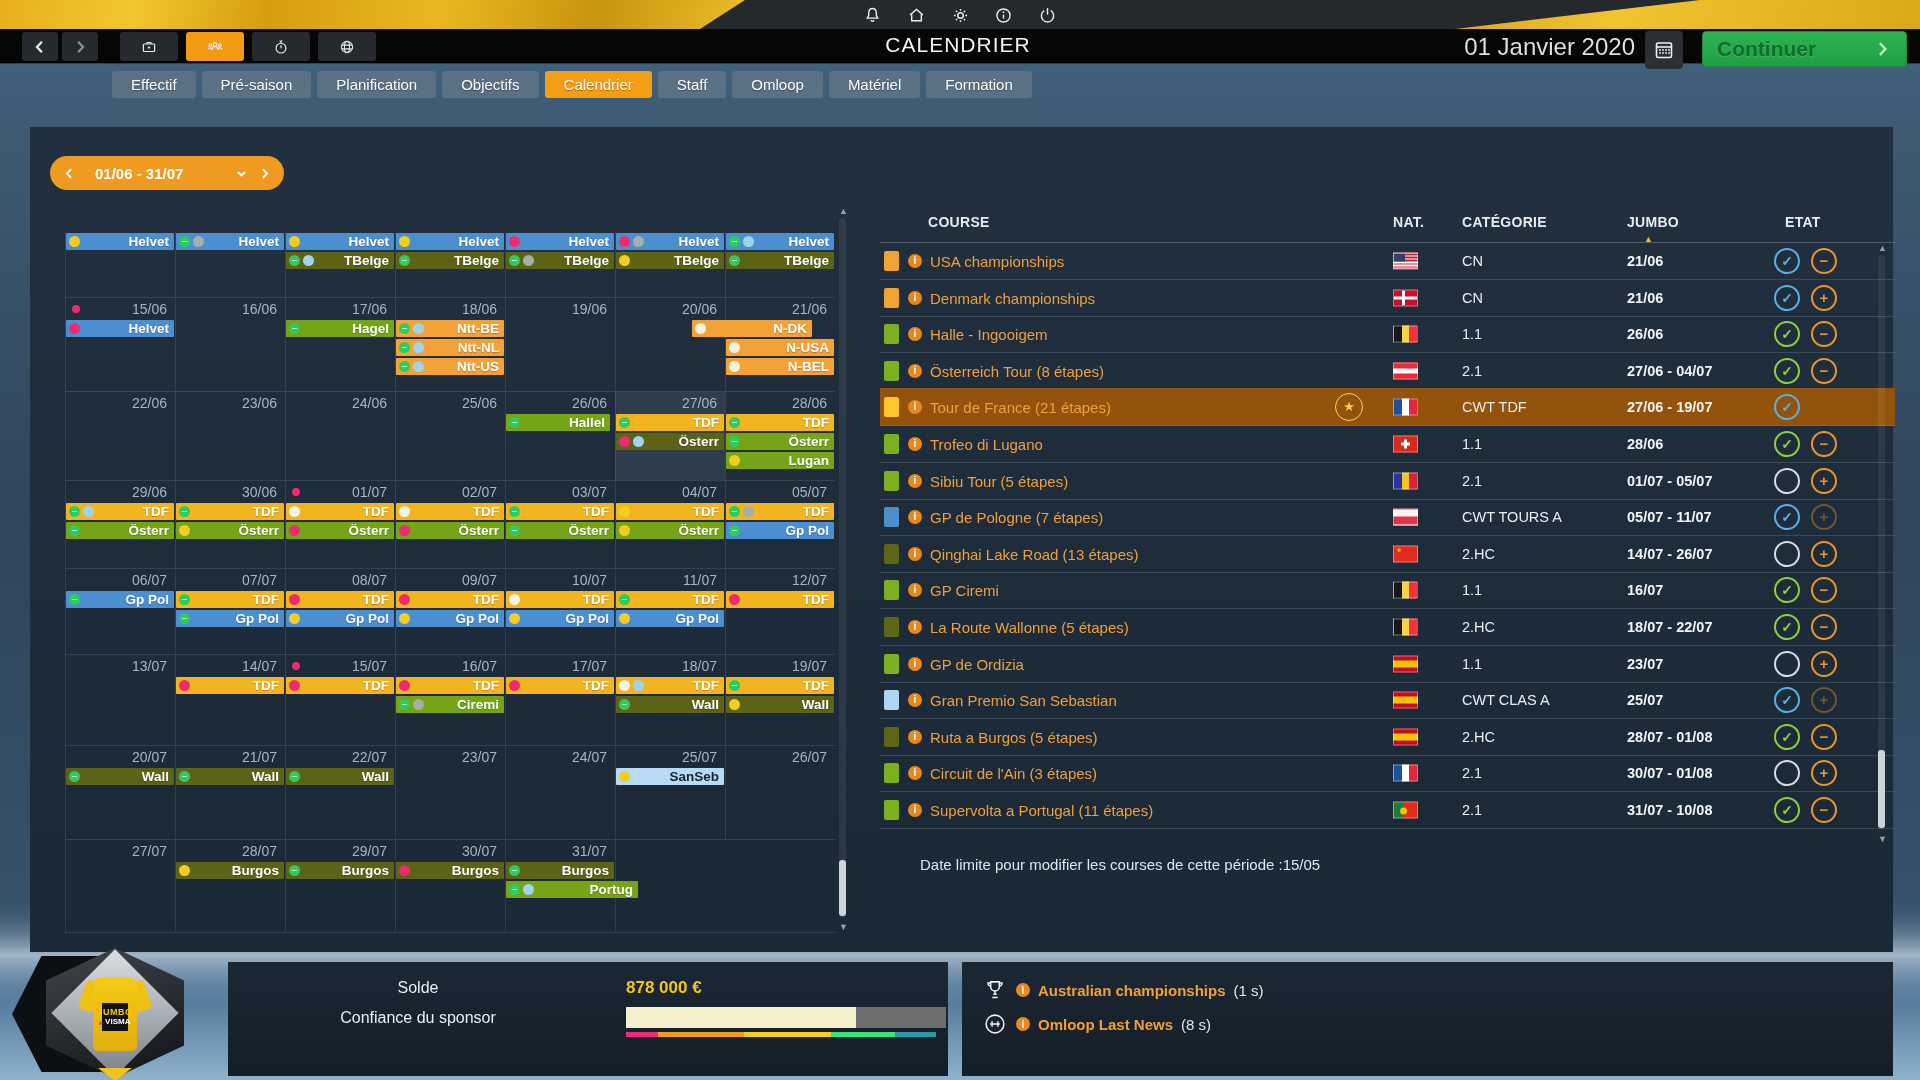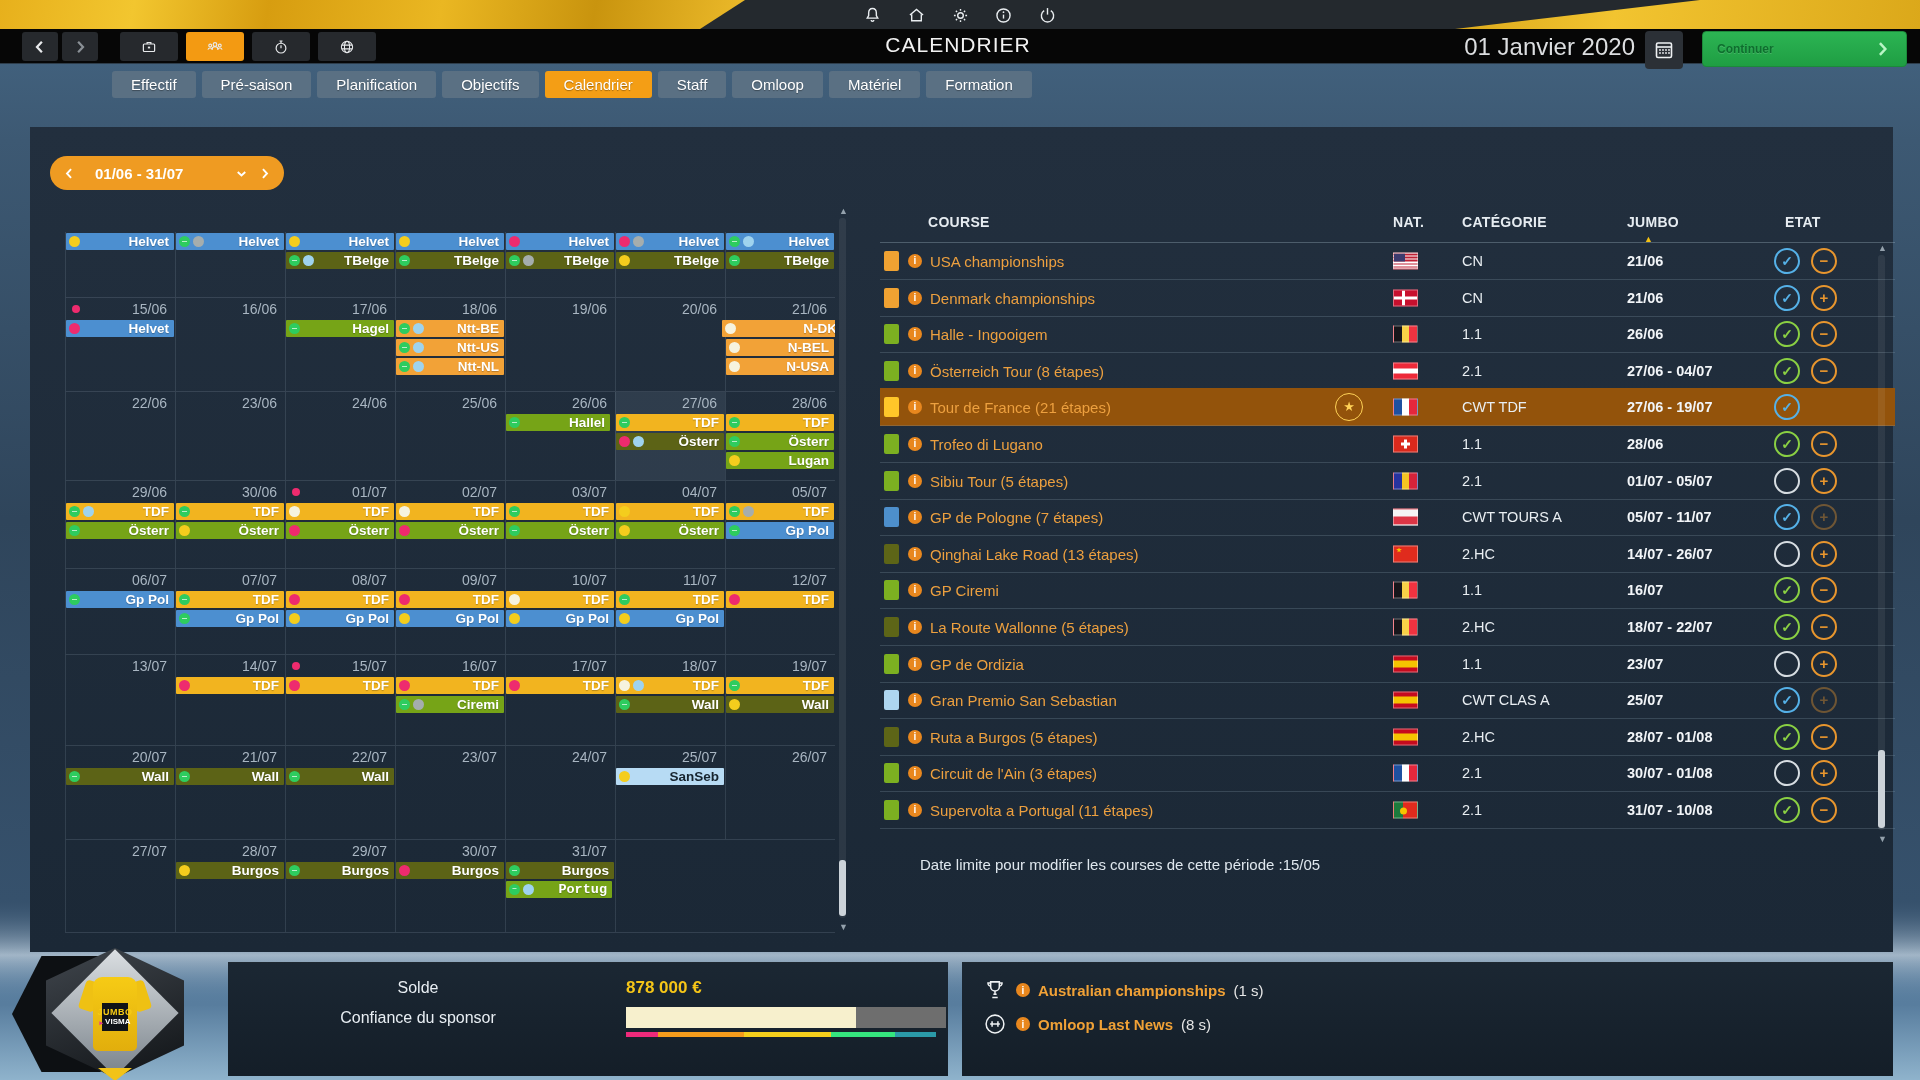--- a/index.html
+++ b/index.html
@@ -21,21 +21,21 @@
   .nav-bar{position:absolute;left:0;top:29px;width:1920px;height:34px;background:#060606;}
   .nav-btn{position:absolute;top:3px;height:29px;border:none;border-radius:3px;background:#26292d;color:#e8eaec;cursor:pointer;display:flex;align-items:center;justify-content:center;padding:0}
   .nav-btn svg{width:18px;height:18px}
   .nav-btn.active{background:#f39a12}
   .nav-btn.dim{color:#8a9096}
   .page-title{position:absolute;left:808px;top:4px;width:300px;text-align:center;font-size:21px;letter-spacing:1px;color:#f2f2f2}
   .date-label{position:absolute;left:1400px;top:4px;width:235px;text-align:right;font-size:24px;color:#dcdee0;font-weight:300}
   .cal-btn{position:absolute;left:1645px;top:2px;width:38px;height:38px;background:#2b3036;border:none;border-radius:4px;color:#eef1f3;cursor:pointer;display:flex;align-items:center;justify-content:center}
   .cal-btn svg{width:24px;height:24px}
   .continue-btn{position:absolute;left:1702px;top:2px;width:205px;height:36px;background:linear-gradient(180deg,#2cb453,#1f9e43);border:1px solid #1c8a3a;border-radius:4px;cursor:pointer;display:flex;align-items:center;padding:0 14px;box-sizing:border-box}
-  .continue-btn .lbl{color:#0e6e2e;font-size:12px;font-weight:bold;text-shadow:0 1px 0 rgba(255,255,255,.15)}
+  .continue-btn .lbl{color:#0e6e2e;font-size:21px;font-weight:bold;text-shadow:0 1px 0 rgba(255,255,255,.15)}
   .continue-btn .chev{margin-left:auto;color:#b9f5c6;width:20px;height:20px}
   .continue-btn .chev svg{width:20px;height:20px}
 
   
   .tabs{position:absolute;left:112px;top:71px;height:28px;display:flex;gap:6px}
   .tab{height:27px;line-height:27px;padding:0 19px;border-radius:3px;background:#5a7083;color:#fff;font-size:15px;cursor:pointer;text-shadow:0 1px 1px rgba(0,0,0,.35)}
   .tab.active{background:#f49e15}
 
   
   .main-panel{position:absolute;left:30px;top:127px;width:1863px;height:825px;background:linear-gradient(180deg,#222f3e,#1b2836);}
@@ -356,45 +356,45 @@
           </div>
           <div class="ev ev-green" style="left: 221px; width: 108px;">
             <span class="dot dot-green"></span>
             <span class="lbl">Hagel</span>
           </div>
           <div class="ev ev-orange" style="left: 331px; width: 108px;">
             <span class="dot dot-green"></span>
             <span class="dot dot-lightblue"></span>
             <span class="lbl">Ntt-BE</span>
           </div>
-          <div class="ev ev-orange" style="left: 657px; width: 120px;">
+          <div class="ev ev-orange" style="left: 627px; width: 120px;">
             <span class="dot dot-white"></span>
             <span class="lbl">N-DK</span>
+          </div>
+        </div>
+        <div class="lane">
+          <div class="ev ev-orange" style="left: 331px; width: 108px;">
+            <span class="dot dot-green"></span>
+            <span class="dot dot-lightblue"></span>
+            <span class="lbl">Ntt-NL</span>
+          </div>
+          <div class="ev ev-orange" style="left: 661px; width: 108px;">
+            <span class="dot dot-white"></span>
+            <span class="lbl">N-USA</span>
           </div>
         </div>
         <div class="lane">
           <div class="ev ev-orange" style="left: 331px; width: 108px;">
             <span class="dot dot-green"></span>
             <span class="dot dot-lightblue"></span>
             <span class="lbl">Ntt-US</span>
           </div>
           <div class="ev ev-orange" style="left: 661px; width: 108px;">
             <span class="dot dot-white"></span>
             <span class="lbl">N-BEL</span>
-          </div>
-        </div>
-        <div class="lane">
-          <div class="ev ev-orange" style="left: 331px; width: 108px;">
-            <span class="dot dot-green"></span>
-            <span class="dot dot-lightblue"></span>
-            <span class="lbl">Ntt-NL</span>
-          </div>
-          <div class="ev ev-orange" style="left: 661px; width: 108px;">
-            <span class="dot dot-white"></span>
-            <span class="lbl">N-USA</span>
           </div>
         </div>
       </div>
       <div class="week" style="height: 88px;">
         <div class="colgrid" style="width: 771px;"></div>
         <div class="dayhl" style="left: 550px;"></div>
         <div class="dates">
           <div class="dcell"><span>22/06</span></div>
           <div class="dcell"><span>23/06</span></div>
           <div class="dcell"><span>24/06</span></div>
@@ -678,21 +678,21 @@
           <div class="ev ev-olive" style="left: 331px; width: 108px;">
             <span class="dot dot-pink"></span>
             <span class="lbl">Burgos</span>
           </div>
           <div class="ev ev-olive" style="left: 441px; width: 108px;">
             <span class="dot dot-green"></span>
             <span class="lbl">Burgos</span>
           </div>
         </div>
         <div class="lane">
-          <div class="ev ev-green" style="left: 441px; width: 106px; font-family: Liberation Mono, monospace;">
+          <div class="ev ev-green" style="left: 441px; width: 132px;">
             <span class="dot dot-green"></span>
             <span class="dot dot-lightblue"></span>
             <span class="lbl">Portug</span>
           </div>
         </div>
       </div>
     </div>
 
   <span class="scroll-arrow" style="left:839px;top:206px">▲</span>
   <div class="vscroll" style="left:839px;top:218px;height:700px">

